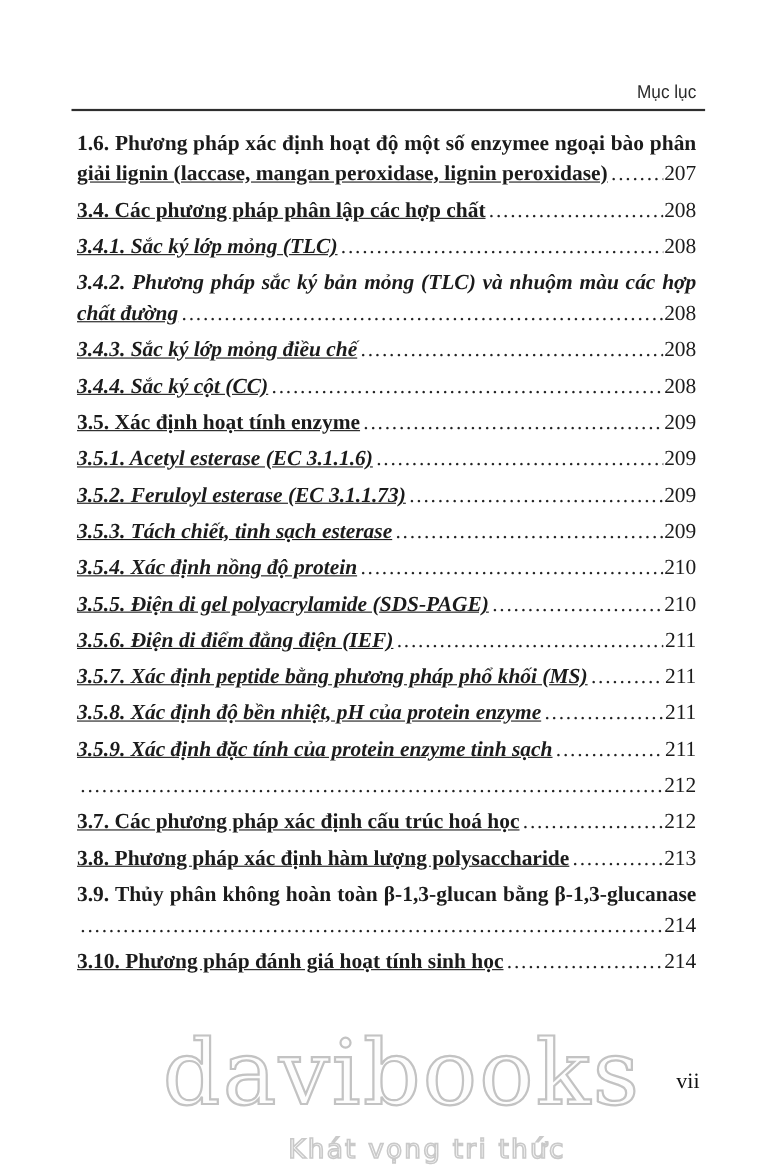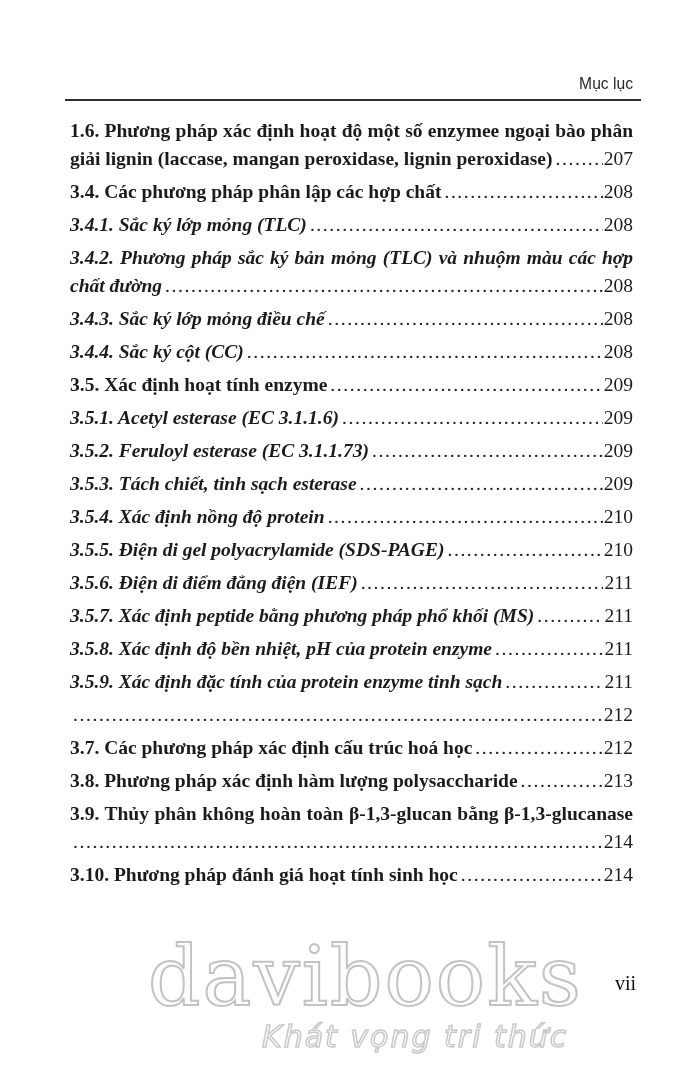--- a/index.html
+++ b/index.html
@@ -13,42 +13,42 @@
     padding-top:74px;text-align:right;
     font-family:"Liberation Sans", sans-serif;font-size:17px;color:#2a2a2a;
     transform:scaleX(.92);transform-origin:100% 50%;
   }
   .head-rule{border-top:2px solid #2e2e2e;margin:5px -8px 0 -5px;}
   
   .toc{margin-top:16px;}
   .entry{font-size:19.5px;font-weight:bold;line-height:28px;margin:0 0 5px 0;}
   .entry.bold-italic{font-style:italic;}
   .line{display:flex;align-items:baseline;}
-  .t{white-space:pre;}
+  .t{white-space:pre;text-decoration:underline;}
   .jt{flex:1;text-align:justify;text-align-last:justify;white-space:normal;}
   .dots{
     flex:1;overflow:hidden;white-space:nowrap;margin:0 1px 0 3px;
     font-weight:normal;font-style:normal;color:#222;
   }
   .dots::before{
     content:"......................................................................................................................................................................";
     letter-spacing:1.6px;
   }
   .page-num{font-weight:normal;font-style:normal;white-space:pre;}
   
   .watermark{position:absolute;left:0;top:936px;width:100%;pointer-events:none;}
   .wm-logo{
     font-family:"DejaVu Serif", serif;font-size:82px;line-height:1;
     margin-left:148px;letter-spacing:2px;
     color:#fdfdfd;-webkit-text-stroke:2px #c3c3c3;
   }
   .wm-slogan{
-    font-family:"DejaVu Sans", sans-serif;font-size:30px;line-height:1.1;
-    margin-left:262px;margin-top:2px;letter-spacing:2px;
-    color:#fdfdfd;font-style:italic;-webkit-text-stroke:1.5px #c9c9c9;
+    font-family:"DejaVu Sans", sans-serif;font-size:24px;line-height:1.1;
+    margin-left:262px;margin-top:14px;letter-spacing:2px;
+    color:#fdfdfd;-webkit-text-stroke:1.5px #c9c9c9;
   }
   .folio{position:absolute;top:972px;right:64px;font-size:20px;color:#111;}
 </style>
 </head>
 <body>
 
 <div class="page">
   <div class="running-head">Mục lục</div>
   <div class="head-rule"></div>
   <div class="toc" id="toc-list">

